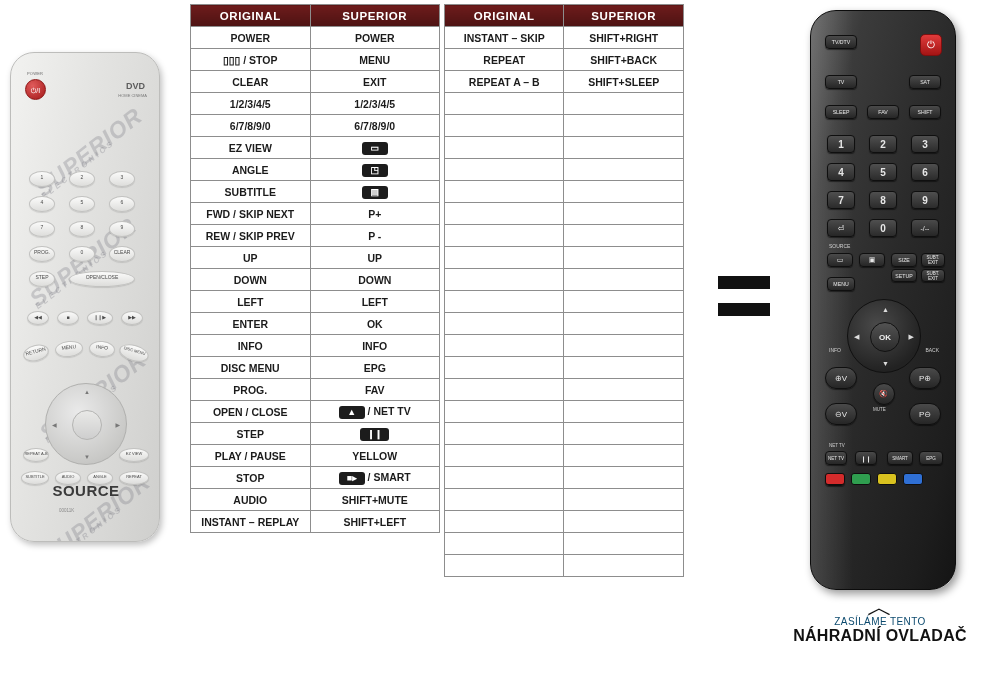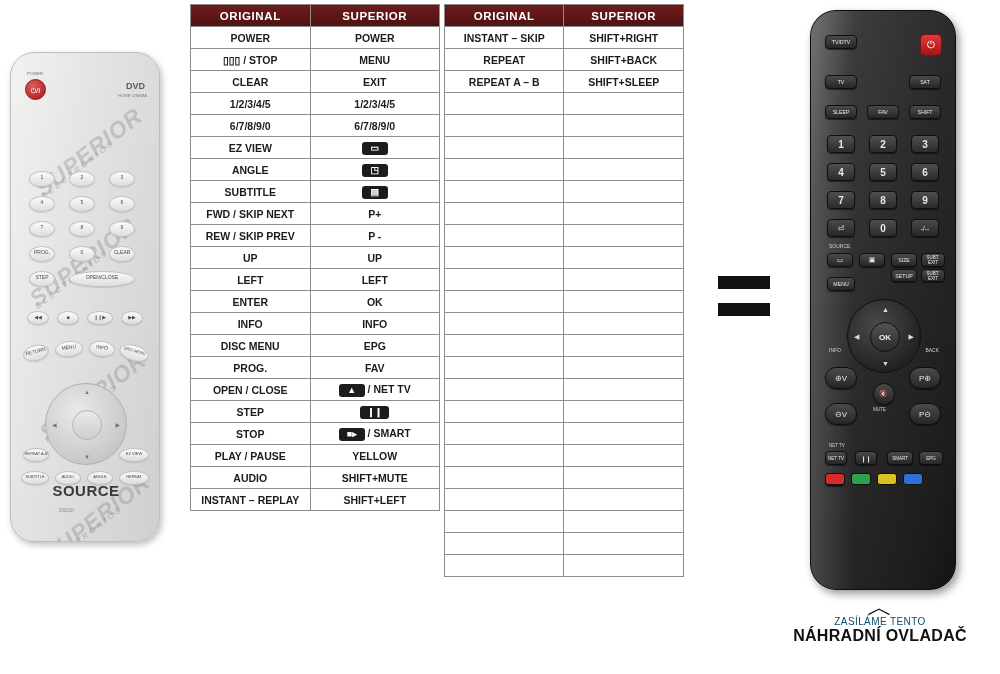--- a/index.html
+++ b/index.html
@@ -258,20 +258,24 @@
         </tr>
         <tr>
           <td class="c1">REW / SKIP PREV</td>
           <td class="c2">P -</td>
         </tr>
         <tr>
           <td class="c1">UP</td>
           <td class="c2">UP</td>
         </tr>
         <tr>
+          <td class="c1">DOWN</td>
+          <td class="c2">DOWN</td>
+        </tr>
+        <tr>
           <td class="c1">LEFT</td>
           <td class="c2">LEFT</td>
         </tr>
         <tr>
           <td class="c1">ENTER</td>
           <td class="c2">OK</td>
         </tr>
         <tr>
           <td class="c1">INFO</td>
           <td class="c2">INFO</td>
@@ -286,26 +290,26 @@
         </tr>
         <tr>
           <td class="c1">OPEN / CLOSE</td>
           <td class="c2"><span class="kbtn">▲</span> / NET TV</td>
         </tr>
         <tr>
           <td class="c1">STEP</td>
           <td class="c2"><span class="kbtn">❙❙</span></td>
         </tr>
         <tr>
+          <td class="c1">PLAY / PAUSE</td>
+          <td class="c2">YELLOW</td>
+        </tr>
+        <tr>
           <td class="c1">STOP</td>
           <td class="c2"><span class="kbtn">■▸</span> / SMART</td>
-        </tr>
-        <tr>
-          <td class="c1">PLAY / PAUSE</td>
-          <td class="c2">YELLOW</td>
         </tr>
         <tr>
           <td class="c1">AUDIO</td>
           <td class="c2">SHIFT+MUTE</td>
         </tr>
         <tr>
           <td class="c1">INSTANT – REPLAY</td>
           <td class="c2">SHIFT+LEFT</td>
         </tr>
       </tbody>

